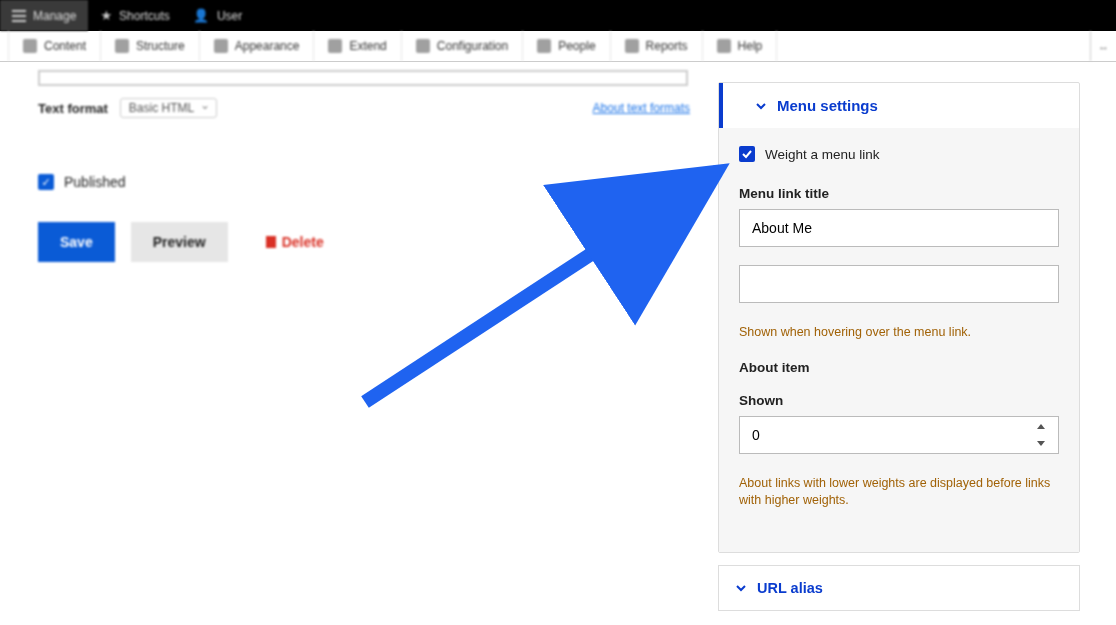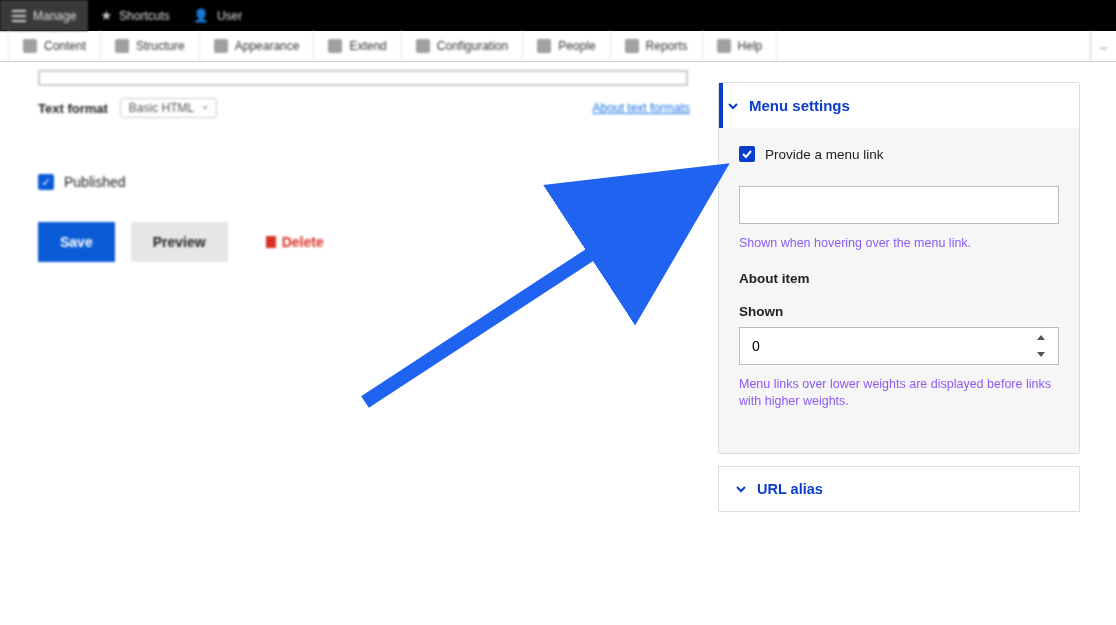--- a/index.html
+++ b/index.html
@@ -40,34 +40,34 @@
   .btn-row { margin-top: 32px; display: flex; align-items: center; gap: 16px; }
   .btn { padding: 12px 22px; font-size: 14px; font-weight: 600; cursor: pointer; border: none; filter: blur(1.2px); }
   .btn-save { background: #0a5bd6; color: #fff; }
   .btn-preview { background: #e6e6e6; color: #222; }
   .btn-delete { background: none; color: #d93025; display: flex; align-items: center; gap: 6px; font-weight: 700; }
   .trash { width: 10px; height: 12px; background: #d93025; }
 
   
   .right-col { position: absolute; right: 36px; top: 20px; width: 362px; }
   .panel { background: #fff; border: 1px solid #ddd; border-radius: 2px; padding: 0; }
-  .panel-header { display: flex; align-items: center; gap: 10px; padding: 14px 4px; font-size: 15px; font-weight: 700; color: #0a3cce; border-left: 4px solid #0a3cce; cursor: pointer; }
+  .panel-header { display: flex; align-items: center; gap: 10px; padding: 14px 32px; font-size: 15px; font-weight: 700; color: #0a3cce; border-left: 4px solid #0a3cce; cursor: pointer; }
   .chev { transform: rotate(0deg); }
   .chev svg { display: block; }
   .panel-body { background: #f6f6f6; padding: 18px 20px 24px 20px; }
 
   .menu-cb-row { display: flex; align-items: center; gap: 10px; margin-bottom: 24px; }
   .cb2 { width: 16px; height: 16px; background: #0a3cce; display: flex; align-items: center; justify-content: center; border-radius: 2px;}
   .cb2 svg { display: block; }
   .cb-label { font-size: 13.5px; color: #222; }
 
   .field { margin-bottom: 18px; }
   .field-label { font-size: 13.5px; font-weight: 700; color: #222; margin-bottom: 8px; display: block; }
   .tinput { width: 100%; height: 38px; border: 1px solid #bbb; background: #fff; padding: 0 12px; font-size: 14px; outline: none; }
-  .help { font-size: 12.5px; color: #8b5cf6; margin-top: 11px; line-height: 1.4; }
+  .help { font-size: 12.5px; color: #a16207; margin-top: 21px; line-height: 1.4; }
 
   .select-wrap { display: inline-block; position: relative; }
   .sel { height: 38px; border: 1px solid #bbb; background: #fff; padding: 0 34px 0 14px; font-size: 14px; display: flex; align-items: center; min-width: 150px; }
   .sel-chev { position: absolute; right: 12px; top: 12px; }
   .sel-chev svg { display:block; }
 
   .num-wrap { position: relative; }
   .spin { position: absolute; right: 8px; top: 8px; width: 14px; height: 22px; display: flex; flex-direction: column; justify-content: space-between; }
   .spin span { display: block; width: 0; height: 0; border-left: 4px solid transparent; border-right: 4px solid transparent; }
   .spin .up { border-bottom: 5px solid #555; }
@@ -177,43 +177,47 @@
         <span>Menu settings</span>
       </div>
       <div class="panel-body">
 
         <div class="menu-cb-row">
           <span class="cb2">
             <svg width="12" height="12" viewBox="0 0 12 12">
                 <path d="M2 6 L5 9 L10 3" fill="none" stroke="#fff" stroke-width="2"></path>
               </svg>
           </span>
-          <span class="cb-label">Provide a menu link</span>
-        </div>
-
+          <span class="cb-label">Weight a menu link</span>
+        </div>
+
+        <div class="field">
+          <label class="field-label">Menu link title</label>
+          <input class="tinput" value="About Me" style="">
+        </div>
 
         <div class="field">
           <input class="tinput" value="" style="">
           <div class="help">Shown when hovering over the menu link.</div>
         </div>
 
         <div class="field">
           <label class="field-label">About item</label>
         </div>
 
         <div class="field">
           <label class="field-label">Shown</label>
           <div class="num-wrap">
             <input class="tinput" value="0" style="">
             <div class="spin">
                 <span class="up"></span>
                 <span class="dn"></span>
               </div>
           </div>
-          <div class="help">Menu links over lower weights are displayed before links with higher weights.</div>
+          <div class="help">About links with lower weights are displayed before links with higher weights.</div>
         </div>
 
       </div>
     </div>
 
     <div class="panel2">
       <div class="panel2-header">
         <span class="chev2">
           <svg width="12" height="12" viewBox="0 0 12 12">
               <path d="M2 4 L6 8 L10 4" fill="none" stroke="#0a3cce" stroke-width="2"></path>

